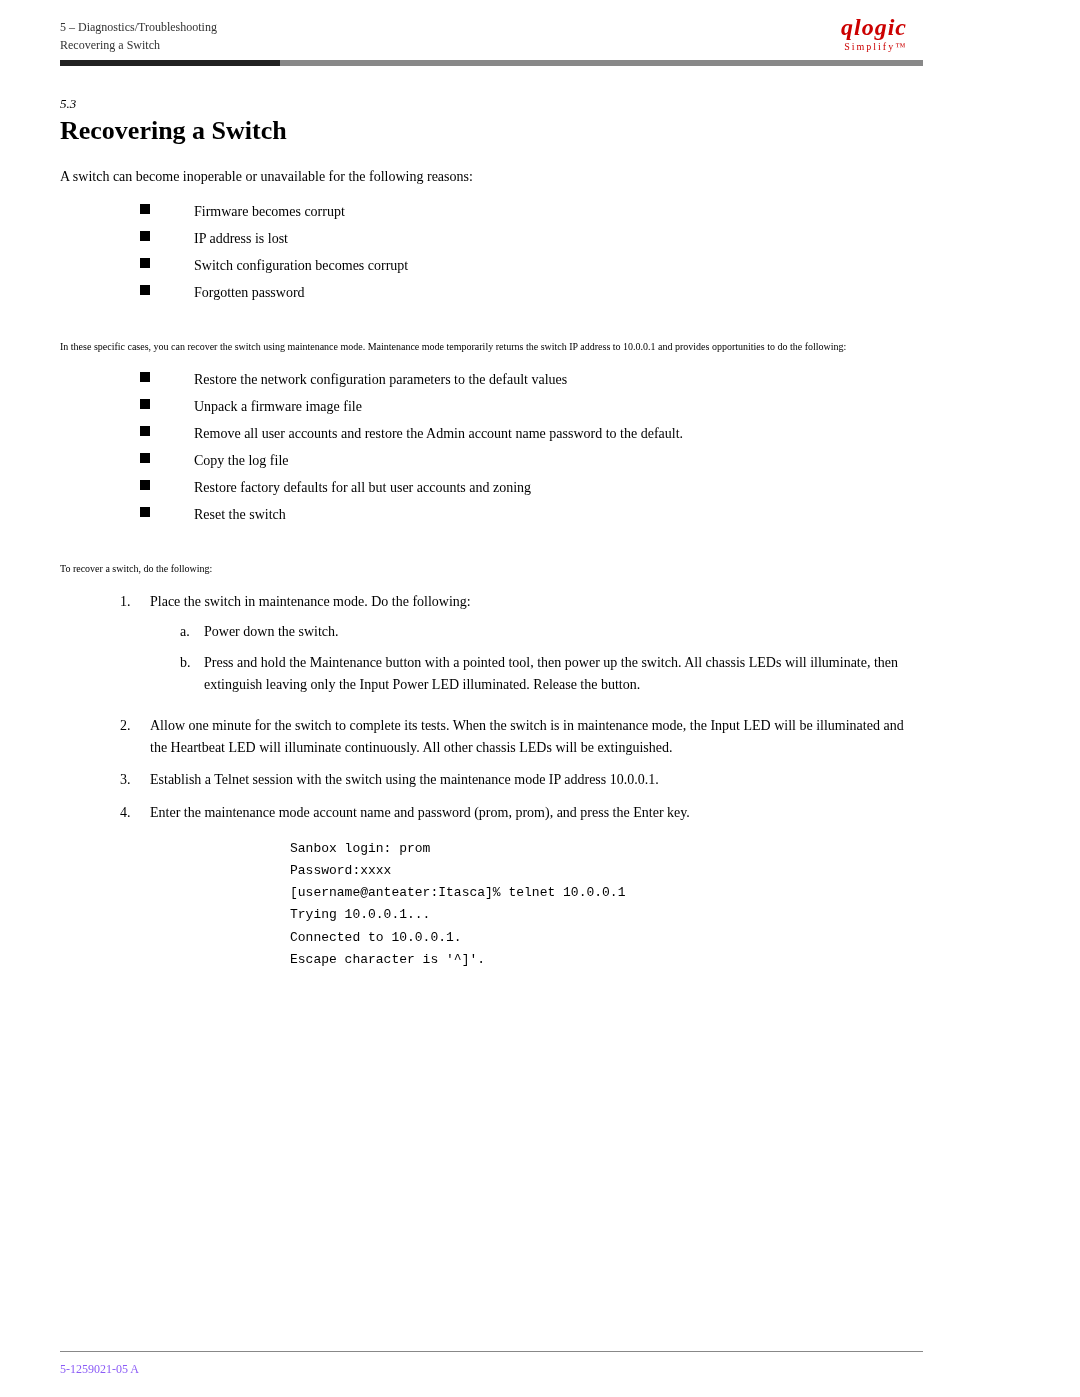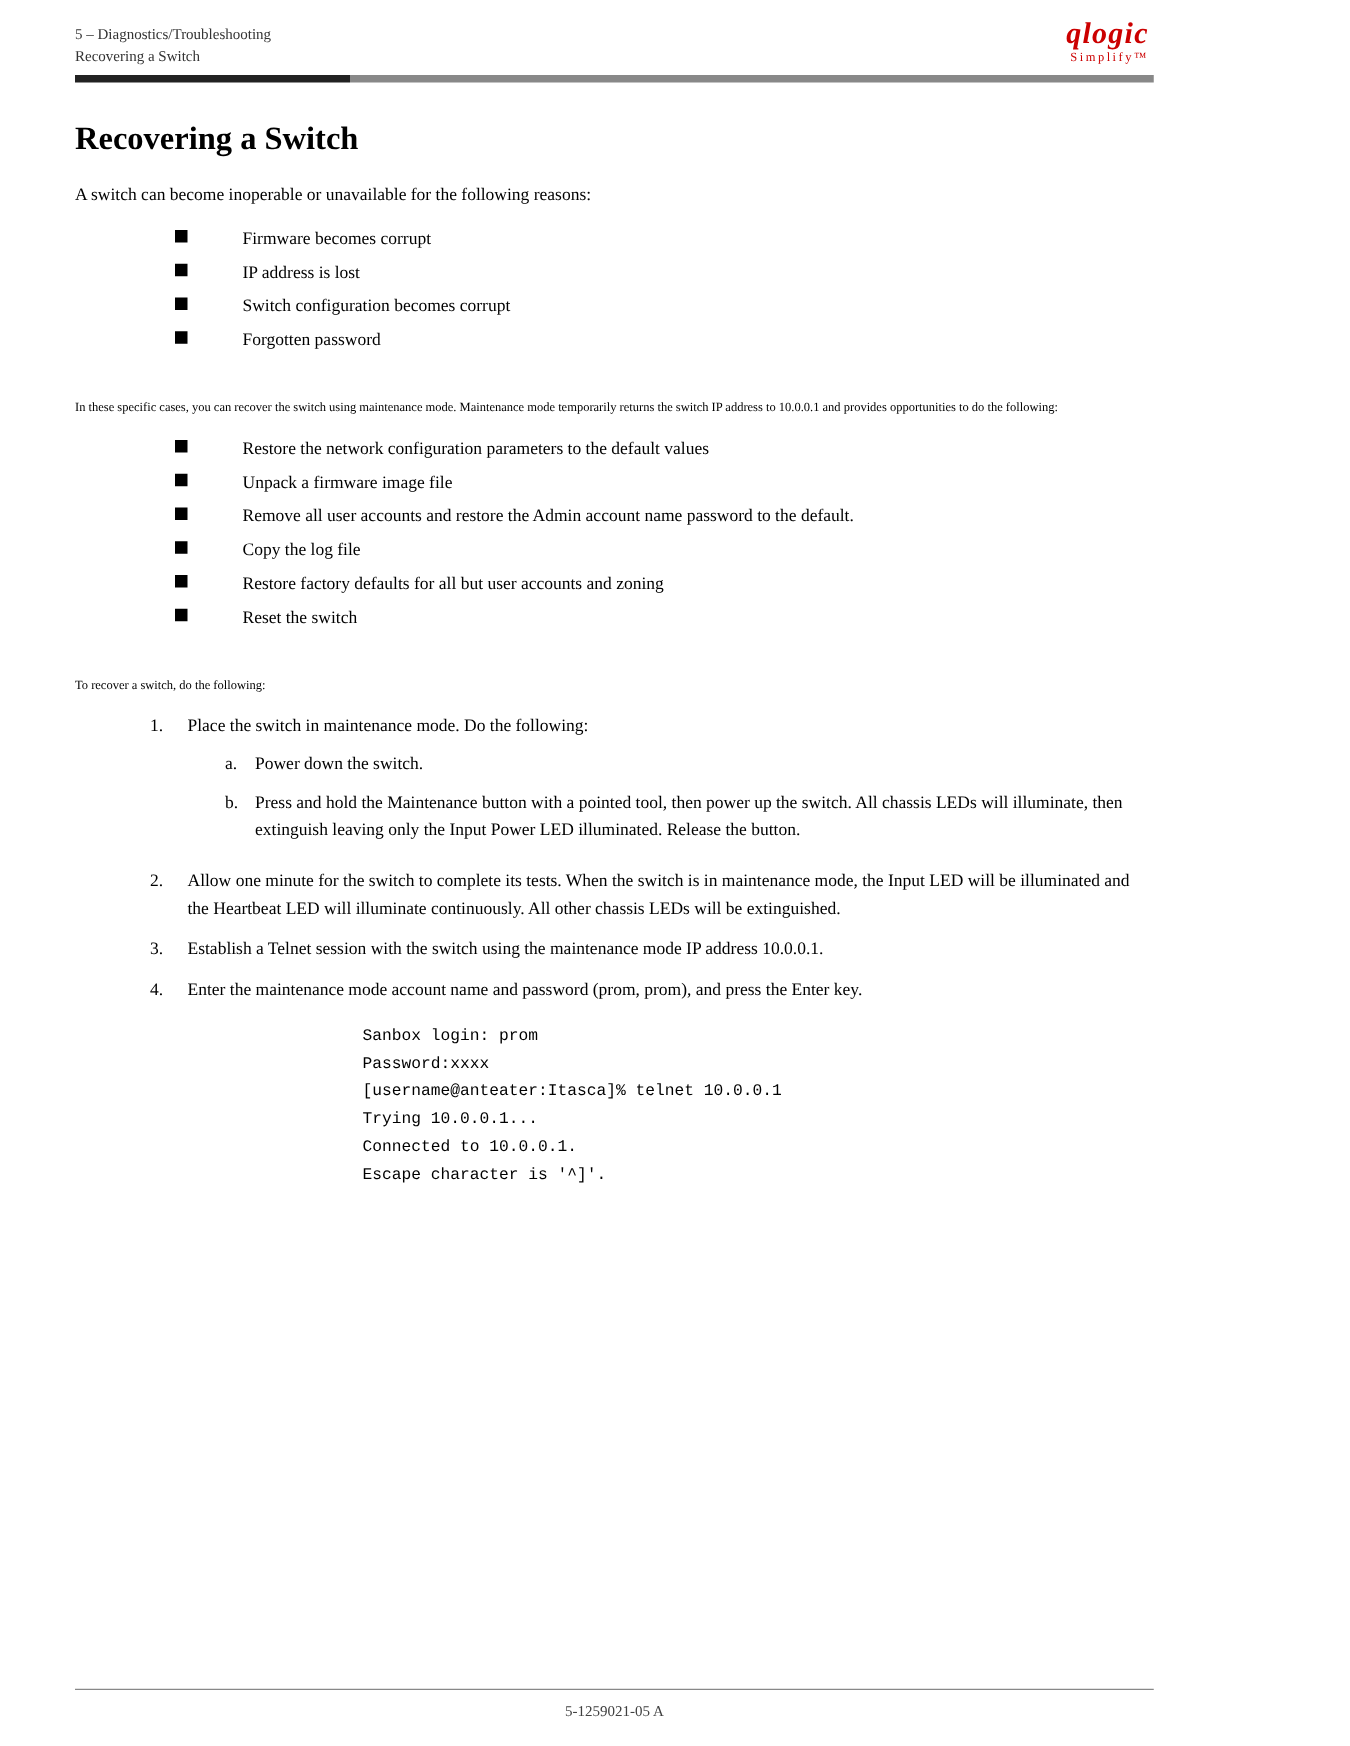--- a/index.html
+++ b/index.html
@@ -33,21 +33,21 @@
 
     .header-text-left {
       font-size: 12px;
       color: #333;
       line-height: 1.5;
     }
 
     .header-logo {
       position: absolute;
       top: 14px;
-      right: 64px;
+      right: 76px;
       text-align: right;
       margin-left: 42px;
     }
 
     .logo-text {
       font-family: cursive, serif;
       font-size: 22px;
       font-style: italic;
       color: #cc0000;
       font-weight: bold;
@@ -201,23 +201,23 @@
     }
 
     .footer-rule {
       height: 1px;
       background: #888;
       margin-bottom: 10px;
     }
 
     .footer-content {
       display: flex;
-      justify-content: center;
+      justify-content: flex-start;
       font-size: 12px;
-      color: #404040;
+      color: #8b5cf6;
     }
   </style>
 </head>
 <body>
 
 <div class="page">
 
   <div class="header">
     <div class="header-text-left">
       <div>5 – Diagnostics/Troubleshooting</div>
@@ -231,20 +231,21 @@
     </div>
   </div>
 
   <div class="header-rule-container">
     <div class="header-rule-dark"></div>
     <div class="header-rule-light"></div>
   </div>
 
   <div class="content">
 
+    <div class="section-number">5.3</div>
     <div class="section-title">Recovering a Switch</div>
 
     <p class="intro-text">A switch can become inoperable or unavailable for the following reasons:</p>
 
     <ul class="bullet-list">
       <li>
         <span class="bullet-square"></span>
         <span>Firmware becomes corrupt</span>
       </li>
       <li>

